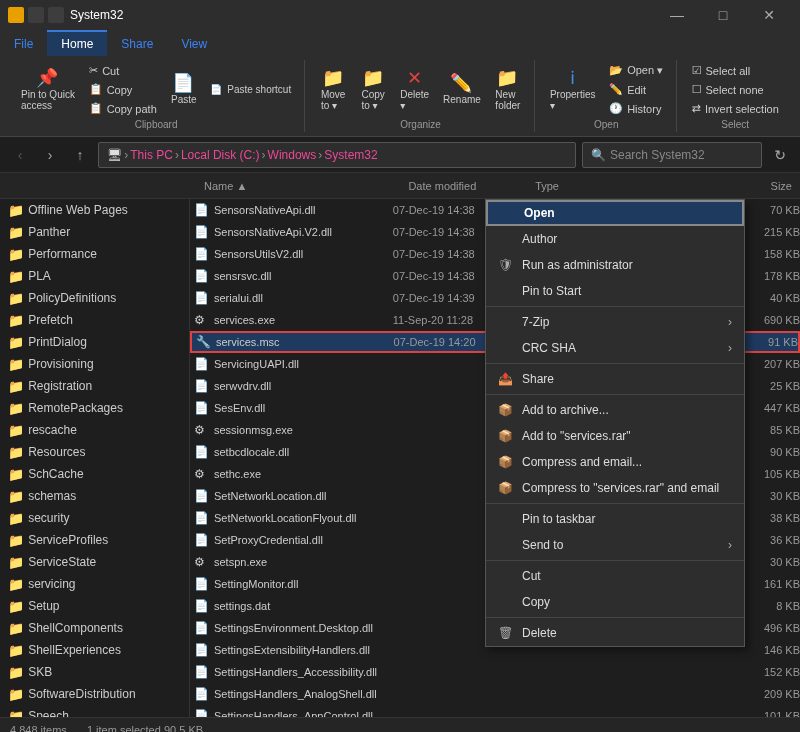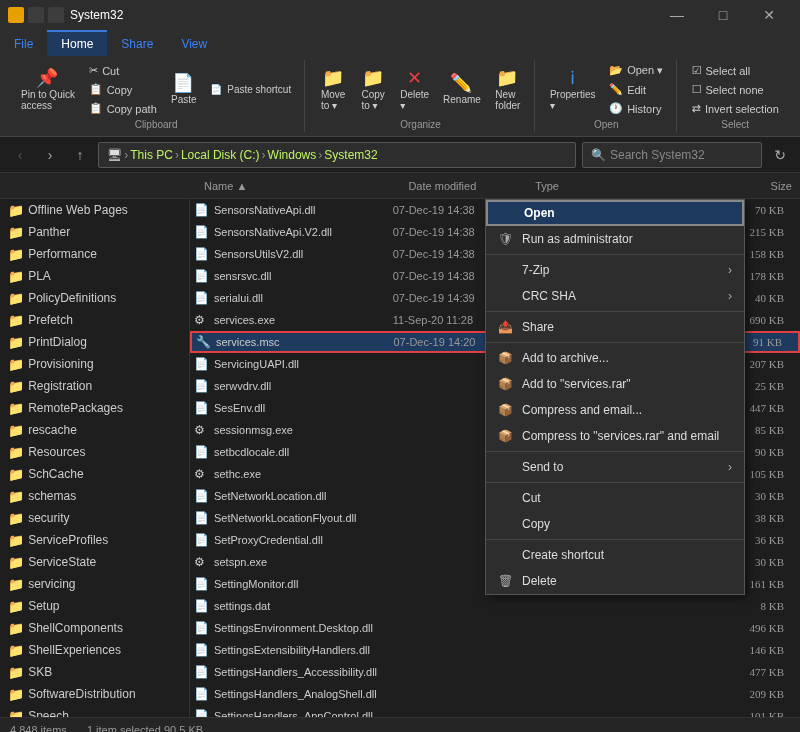--- a/index.html
+++ b/index.html
@@ -59,21 +59,21 @@
       border: 1px solid #555;
       height: 26px;
       display: flex;
       align-items: center;
       padding: 0 8px;
       border-radius: 2px;
       color: #ddd;
       font-size: 12px;
     }
     .path-sep { color: #888; margin: 0 2px; }
-    .path-part { color: #bef264; cursor: pointer; }
+    .path-part { color: #ec4899; cursor: pointer; }
     .search-box {
       width: 180px;
       height: 26px;
       background: #2d2d2d;
       border: 1px solid #555;
       border-radius: 2px;
       display: flex;
       align-items: center;
       padding: 0 8px;
       gap: 4px;
@@ -143,21 +143,21 @@
       padding-left: 4px;
       color: #ccc;
       cursor: pointer;
       font-size: 11px;
     }
     .file-row.selected { background: #1e3a5f; }
     .file-icon { width: 16px; margin-right: 4px; font-size: 12px; flex-shrink: 0; }
     .file-name { width: 180px; overflow: hidden; text-overflow: ellipsis; white-space: nowrap; }
     .file-date { width: 130px; color: #999; }
     .file-type { width: 200px; color: #999; overflow: hidden; text-overflow: ellipsis; white-space: nowrap; }
-    .file-size { width: 80px; color: #999; text-align: right; padding-right: 16px; font-family: Liberation Serif, serif; }
+    .file-size { width: 80px; color: #999; text-align: right; padding-right: 0; }
 
     
     .context-menu {
       position: absolute;
       left: 295px;
       top: 0px;
       width: 260px;
       background: #2d2d2d;
       border: 1px solid #555;
       box-shadow: 3px 3px 8px rgba(0,0,0,0.5);
@@ -601,21 +601,21 @@
       <span class="file-name">SettingsExtensibilityHandlers.dll</span>
       <span class="file-date"></span>
       <span class="file-type"></span>
       <span class="file-size">146 KB</span>
     </div>
     <div class="file-row">
       <span class="file-icon">📄</span>
       <span class="file-name">SettingsHandlers_Accessibility.dll</span>
       <span class="file-date"></span>
       <span class="file-type"></span>
-      <span class="file-size">477 KB</span>
+      <span class="file-size">152 KB</span>
     </div>
     <div class="file-row">
       <span class="file-icon">📄</span>
       <span class="file-name">SettingsHandlers_AnalogShell.dll</span>
       <span class="file-date"></span>
       <span class="file-type"></span>
       <span class="file-size">209 KB</span>
     </div>
     <div class="file-row">
       <span class="file-icon">📄</span>
@@ -624,23 +624,31 @@
       <span class="file-type"></span>
       <span class="file-size">101 KB</span>
     </div>
 
     <div class="context-menu">
       <div class="ctx-item open-item">
         <span class="ctx-item-icon"></span>
         <span>Open</span>
       </div>
       <div class="ctx-item">
+        <span class="ctx-item-icon"></span>
+        <span>Author</span>
+      </div>
+      <div class="ctx-item">
         <span class="ctx-item-icon">🛡</span>
         <span>Run as administrator</span>
       </div>
+      <div class="ctx-item">
+        <span class="ctx-item-icon"></span>
+        <span>Pin to Start</span>
+      </div>
       <div class="ctx-sep"></div>
       <div class="ctx-item">
         <span class="ctx-item-icon"></span>
         <span>7-Zip</span>
         <span class="ctx-arrow">›</span>
       </div>
       <div class="ctx-item">
         <span class="ctx-item-icon"></span>
         <span>CRC SHA</span>
         <span class="ctx-arrow">›</span>
@@ -663,37 +671,37 @@
         <span class="ctx-item-icon">📦</span>
         <span>Compress and email...</span>
       </div>
       <div class="ctx-item">
         <span class="ctx-item-icon">📦</span>
         <span>Compress to "services.rar" and email</span>
       </div>
       <div class="ctx-sep"></div>
       <div class="ctx-item">
         <span class="ctx-item-icon"></span>
+        <span>Pin to taskbar</span>
+      </div>
+      <div class="ctx-item">
+        <span class="ctx-item-icon"></span>
         <span>Send to</span>
         <span class="ctx-arrow">›</span>
       </div>
       <div class="ctx-sep"></div>
       <div class="ctx-item">
         <span class="ctx-item-icon"></span>
         <span>Cut</span>
       </div>
       <div class="ctx-item">
         <span class="ctx-item-icon"></span>
         <span>Copy</span>
       </div>
       <div class="ctx-sep"></div>
-      <div class="ctx-item">
-        <span class="ctx-item-icon"></span>
-        <span>Create shortcut</span>
-      </div>
       <div class="ctx-item">
         <span class="ctx-item-icon">🗑</span>
         <span>Delete</span>
       </div>
 
     </div>
   </div>
 </div>
 
 <div class="status-bar">

